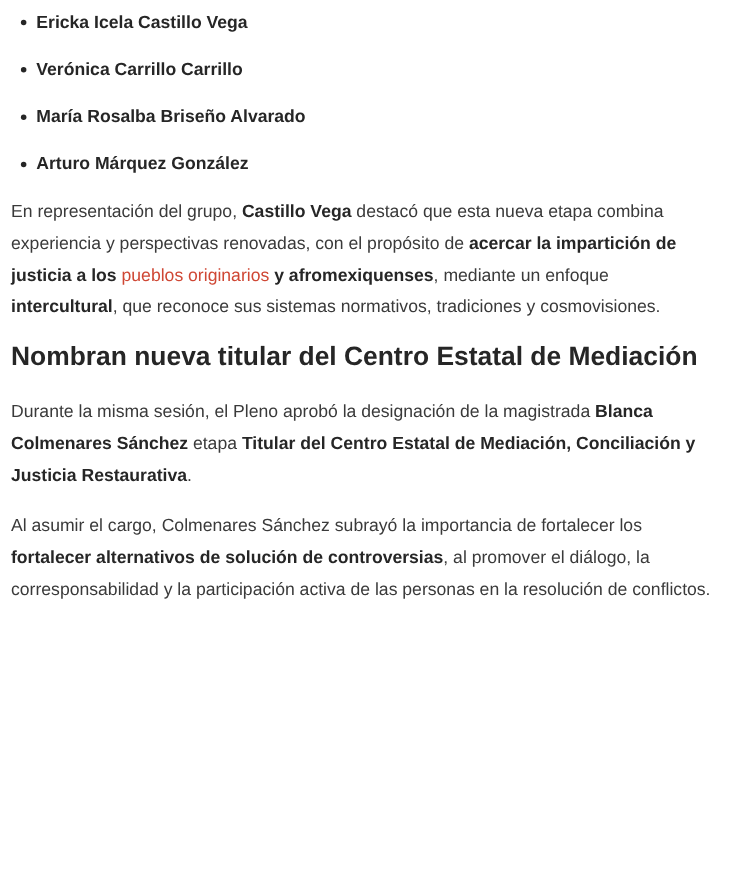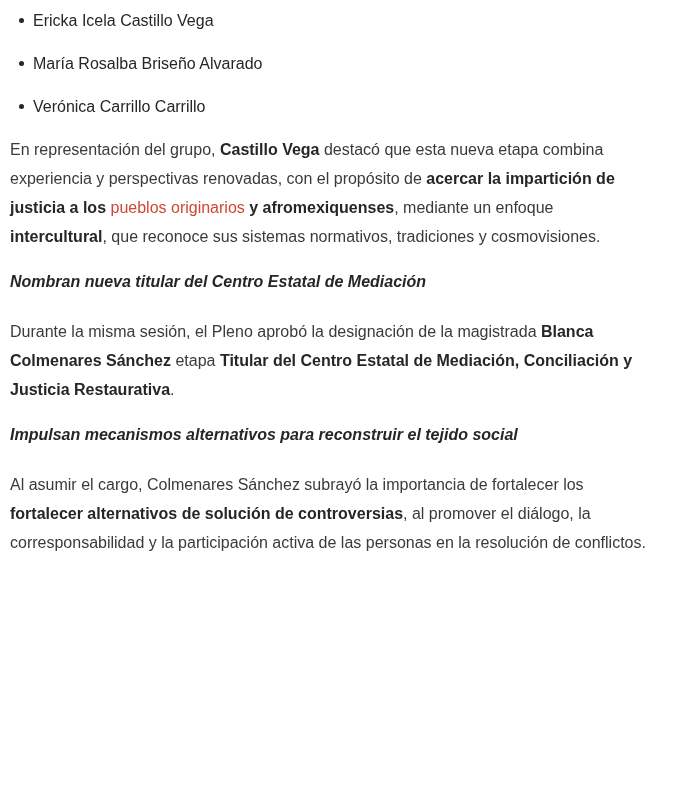--- a/index.html
+++ b/index.html
@@ -25,21 +25,21 @@
     padding-left: 23px;
     margin: 0;
   }
   ul.names li {
     position: relative;
     font-size: 16px;
     line-height: 29px;
     margin-bottom: 14px;
   }
   ul.names li strong {
-    font-weight: 400;
+    font-weight: 700;
     color: var(--emph);
     text-align: center;
   }
   ul.names li::before {
     content: "";
     position: absolute;
     left: -14px;
     top: 12px;
     width: 5px;
     height: 5px;
@@ -50,49 +50,48 @@
     font-size: 16px;
     line-height: 29px;
     margin: 0 0 17px 0;
   }
   p.body-par strong {
     font-weight: 700;
     color: var(--emph);
     margin-top: 21px;
   }
   h2.section-heading {
-    font-size: 16px;
+    font-size: 24px;
     line-height: 27px;
     font-weight: 700;
     color: var(--emph);
     margin: 17px 0 22px 0;
-    font-style: italic;
   }
   a.link {
     color: var(--link);
     font-weight: 400;
     text-decoration: none;
     cursor: pointer;
   }
 </style>
 </head>
 <body>
 
 <article class="article">
 
   <ul class="names">
       <li><strong>Ericka Icela Castillo Vega</strong></li>
+      <li><strong>Verónica Carrillo Carrillo</strong></li>
       <li><strong>María Rosalba Briseño Alvarado</strong></li>
-      <li><strong>Verónica Carrillo Carrillo</strong></li>
+      <li><strong>Arturo Márquez González</strong></li>
     </ul>
 
   <p class="body-par"><span>En representación del grupo, </span><strong>Castillo Vega</strong><span> destacó que esta nueva etapa combina experiencia y perspectivas renovadas, con el propósito de </span><strong>acercar la impartición de justicia a los </strong><a href="#" class="link">pueblos originarios</a><strong> y afromexiquenses</strong><span>, mediante un enfoque </span><strong>intercultural</strong><span>, que reconoce sus sistemas normativos, tradiciones y cosmovisiones.</span></p>
 
   <h2 class="section-heading">Nombran nueva titular del Centro Estatal de Mediación</h2>
 
   <p class="body-par"><span>Durante la misma sesión, el Pleno aprobó la designación de la magistrada </span><strong>Blanca Colmenares Sánchez</strong><span> etapa </span><strong>Titular del Centro Estatal de Mediación, Conciliación y Justicia Restaurativa</strong><span>.</span></p>
 
-  <h2 class="section-heading">Impulsan mecanismos alternativos para reconstruir el tejido social</h2>
 
   <p class="body-par"><span>Al asumir el cargo, Colmenares Sánchez subrayó la importancia de fortalecer los </span><strong>fortalecer alternativos de solución de controversias</strong><span>, al promover el diálogo, la corresponsabilidad y la participación activa de las personas en la resolución de conflictos.</span></p>
 
 
 </article>
 
 </body></html>

